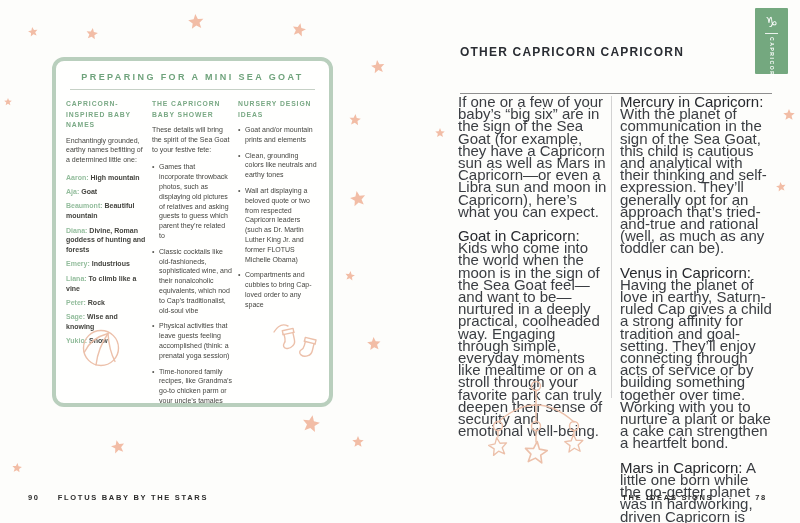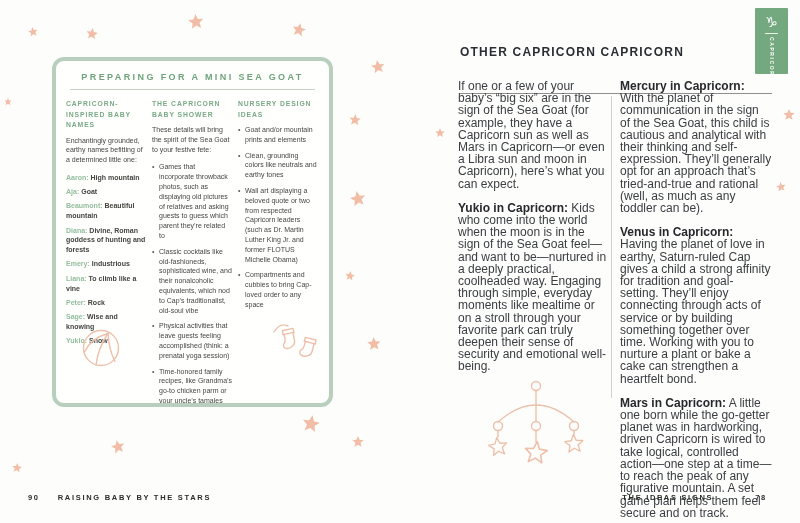--- a/index.html
+++ b/index.html
@@ -35,25 +35,25 @@
   .bullet .dot{flex:0 0 7px;color:#5a5a55;}
   
   .illus{position:absolute;pointer-events:none;}
   .peach-line{stroke:#ecc0aa;stroke-width:1.4;fill:none;stroke-linecap:round;stroke-linejoin:round;}
   
   .rp-headline{
     position:absolute;left:460px;top:45px;width:320px;
     font-size:12px;font-weight:700;letter-spacing:1.2px;line-height:15px;color:#2a2d33;
   }
   .rp-rule{position:absolute;left:460px;top:85px;width:312px;border:none;border-top:1px solid #8f8f8f;}
-  .rp-col{position:absolute;top:80px;font-size:12px;line-height:12.2px;color:#3a3d42;}
+  .rp-col{position:absolute;top:96px;font-size:15px;line-height:12.2px;color:#3a3d42;}
   #rp-col1{left:458px;width:150px;}
   #rp-col2{left:620px;width:152px;}
   .rp-col p{margin:0 0 12px;}
-  .lead{font-weight:700;color:#26282d;}
+  .lead{font-weight:400;color:#26282d;}
   .col-divider{position:absolute;left:611px;top:96px;height:302px;width:1px;background:#d2d2d2;}
   
   .sign-tab{
     position:absolute;left:755px;top:8px;width:33px;height:66px;background:#74a87f;
     border-radius:1px;display:flex;flex-direction:column;align-items:center;color:#fff;
   }
   .tab-glyph{font-size:14px;line-height:14px;margin-top:7px;font-family:"DejaVu Sans",sans-serif;}
   .tab-divider{width:13px;border-top:1px solid rgba(255,255,255,.85);margin:4px 0 3px;}
   .tab-word{
     writing-mode:vertical-rl;font-size:5px;font-weight:700;letter-spacing:1.6px;line-height:6px;
@@ -170,32 +170,32 @@
       <path class="peach-line" d="M6,6 L17,6"></path>
     </g>
     <g transform="translate(28,14) rotate(14)">
       <path class="peach-line" d="M6,2 L17,2 L17,6 L16,6 L16,13 C16,16 15,18 13,19 C11,20.5 8,21 6,20 C3.8,19 3.5,16.5 5,15 C6.5,13.8 7,12 7,10 L7,6 L6,6 Z"></path>
       <path class="peach-line" d="M6,6 L17,6"></path>
     </g>
   </svg>
 
   <div class="footer" id="footer-left">
     <span>90</span>
-    <span>RAISING BABY BY THE STARS</span>
+    <span>FLOTUS BABY BY THE STARS</span>
   </div>
 
   <div class="rp-headline">
     <div>OTHER CAPRICORN CAPRICORN</div>
   </div>
   <hr class="rp-rule">
   <div class="col-divider"></div>
 
   <div class="rp-col" id="rp-col1">
     <p><span>If one or a few of your baby’s “big six” are in the sign of the Sea Goat (for example, they have a Capricorn sun as well as Mars in Capricorn—or even a Libra sun and moon in Capricorn), here’s what you can expect.</span></p>
-    <p><span class="lead">Yukio in Capricorn:</span> <span>Kids who come into the world when the moon is in the sign of the Sea Goat feel—and want to be—nurtured in a deeply practical, coolheaded way. Engaging through simple, everyday moments like mealtime or on a stroll through your favorite park can truly deepen their sense of security and emotional well-being.</span></p>
+    <p><span class="lead">Goat in Capricorn:</span> <span>Kids who come into the world when the moon is in the sign of the Sea Goat feel—and want to be—nurtured in a deeply practical, coolheaded way. Engaging through simple, everyday moments like mealtime or on a stroll through your favorite park can truly deepen their sense of security and emotional well-being.</span></p>
   </div>
 
   <div class="rp-col" id="rp-col2">
     <p><span class="lead">Mercury in Capricorn:</span> <span>With the planet of communication in the sign of the Sea Goat, this child is cautious and analytical with their thinking and self-expression. They’ll generally opt for an approach that’s tried-and-true and rational (well, as much as any toddler can be).</span></p>
     <p><span class="lead">Venus in Capricorn:</span> <span>Having the planet of love in earthy, Saturn-ruled Cap gives a child a strong affinity for tradition and goal-setting. They’ll enjoy connecting through acts of service or by building something together over time. Working with you to nurture a plant or bake a cake can strengthen a heartfelt bond.</span></p>
     <p><span class="lead">Mars in Capricorn:</span> <span>A little one born while the go-getter planet was in hardworking, driven Capricorn is wired to take logical, controlled action—one step at a time—to reach the peak of any figurative mountain. A set game plan helps them feel secure and on track.</span></p>
   </div>
 
   <svg class="illus" style="left:484px;top:376px" width="104" height="92" viewBox="0 0 104 92">
     <circle class="peach-line" cx="52" cy="10" r="4.5"></circle>

